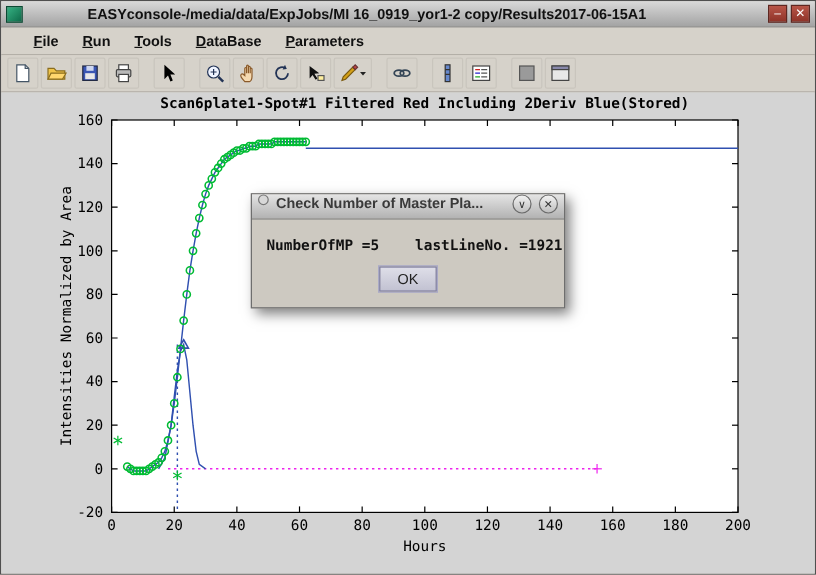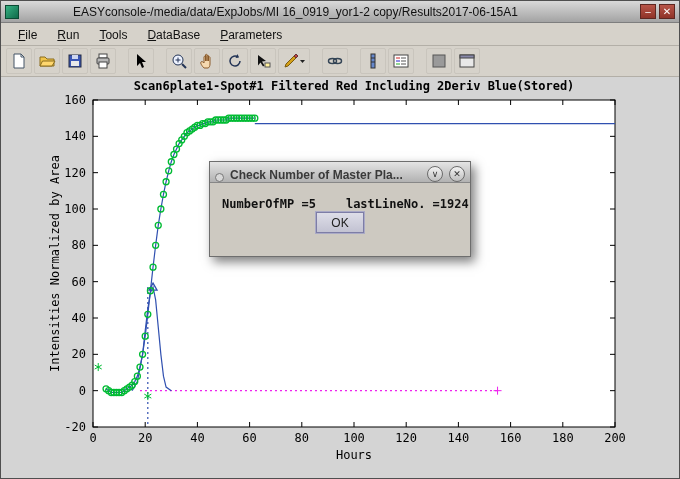--- a/index.html
+++ b/index.html
@@ -19,34 +19,34 @@
   .titlebar {
     height:22px; flex:0 0 22px;
     background:linear-gradient(#d9d9d9,#a3a3a3);
     border-bottom:1px solid #7e7e7e;
     display:flex; align-items:center;
     padding:0 4px; gap:6px;
   }
   .app-icon { width:14px; height:14px; flex:0 0 14px;
     background:linear-gradient(135deg,#36b183,#0e6a49);
     border:1px solid #0a4a33; }
-  .title-text { font-size:12px; font-weight:normal; color:#101010;
+  .title-text { font-size:12px; font-weight:bold; color:#101010;
     white-space:nowrap; overflow:hidden; flex:1; padding-left:48px; }
   .tb-btns { margin-left:auto; display:flex; gap:3px; }
   .tb-btn { width:16px; height:15px; font-size:10px; line-height:14px;
     text-align:center; color:#fff; border:1px solid #5e2721;
     background:linear-gradient(#b85548,#8f3328); cursor:default; }
   
   .menubar {
     height:23px; flex:0 0 23px;
-    display:flex; align-items:flex-end;
-    padding:0 8px; gap:2px;
+    display:flex; align-items:center;
+    padding:0 18px; gap:2px;
     background:#d6d2ca;
     border-bottom:1px solid #b3afa7;
-    font-size:12px; color:#111;
+    font-size:12px; color:#111;font-weight:bold;
   }
   .menu-item { padding:3px 9px; white-space:nowrap; }
   .menu-item u { text-decoration:underline; }
   
   .toolbar {
     height:31px; flex:0 0 31px;
     display:flex; align-items:center;
     padding:2px 5px; gap:2px;
     background:#d6d2ca;
     border-bottom:1px solid #b3afa7;
@@ -68,42 +68,42 @@
   .dialog {
     position:absolute; left:208px; top:84px; width:262px; height:96px;
     border:1px solid #6e6e6e;
     background:#cdc9c1;
     box-shadow:4px 5px 10px rgba(0,0,0,0.5);
   }
   .dlg-titlebar {
     height:21px;
     background:linear-gradient(#e4e4e4,#b2b2b2);
     border-bottom:1px solid #878787;
-    display:flex; align-items:flex-end; gap:6px;
+    display:flex; align-items:flex-start; gap:6px;
     padding:0 5px;
   }
   .dlg-icon { width:9px; height:9px; border-radius:50%;
     background:#d8d8d8; border:1px solid #777; flex:0 0 9px; }
   .dlg-title { font-size:12px; font-weight:bold; color:#3a3a3a;
     white-space:nowrap; overflow:hidden; flex:1; }
   .dlg-btn { width:16px; height:16px; flex:0 0 16px; border-radius:50%;
     border:1px solid #6b6b6b; background:linear-gradient(#f2f2f2,#bfbfbf);
     font-size:9px; line-height:14px; text-align:center; color:#333; }
   .dlg-body {
     height:calc(100% - 21px);
     display:flex; flex-direction:column; align-items:center;
   }
   .dlg-text {
     width:100%; padding:14px 12px 0 12px;
     font-family:"DejaVu Sans Mono", monospace;
     font-size:12px; font-weight:bold; color:#111;
     display:flex; gap:30px; white-space:nowrap;
   }
   .ok-btn {
-    margin-top:1px; width:48px; height:21px;
+    margin-top:11px; width:48px; height:21px;
     font-family:"Liberation Sans", sans-serif; font-size:12px; color:#222;
     background:linear-gradient(#dedee8,#c2c2d2);
     border:1px solid #7d7da6;
     box-shadow:0 0 0 1px #a9a9c6;
   }
 </style>
 </head>
 <body>
 
 <div class="window">
@@ -403,20 +403,20 @@
     <div class="dialog">
       <div class="dlg-titlebar">
         <span class="dlg-icon"></span>
         <span class="dlg-title">Check Number of Master Pla...</span>
         <span class="dlg-btn">∨</span>
         <span class="dlg-btn">✕</span>
       </div>
       <div class="dlg-body">
         <div class="dlg-text">
           <span>NumberOfMP =5</span>
-          <span>lastLineNo. =1924</span>
+          <span>lastLineNo. =1921</span>
         </div>
         <button class="ok-btn">OK</button>
       </div>
     </div>
   </div>
 
 </div>
 
 </body></html>

